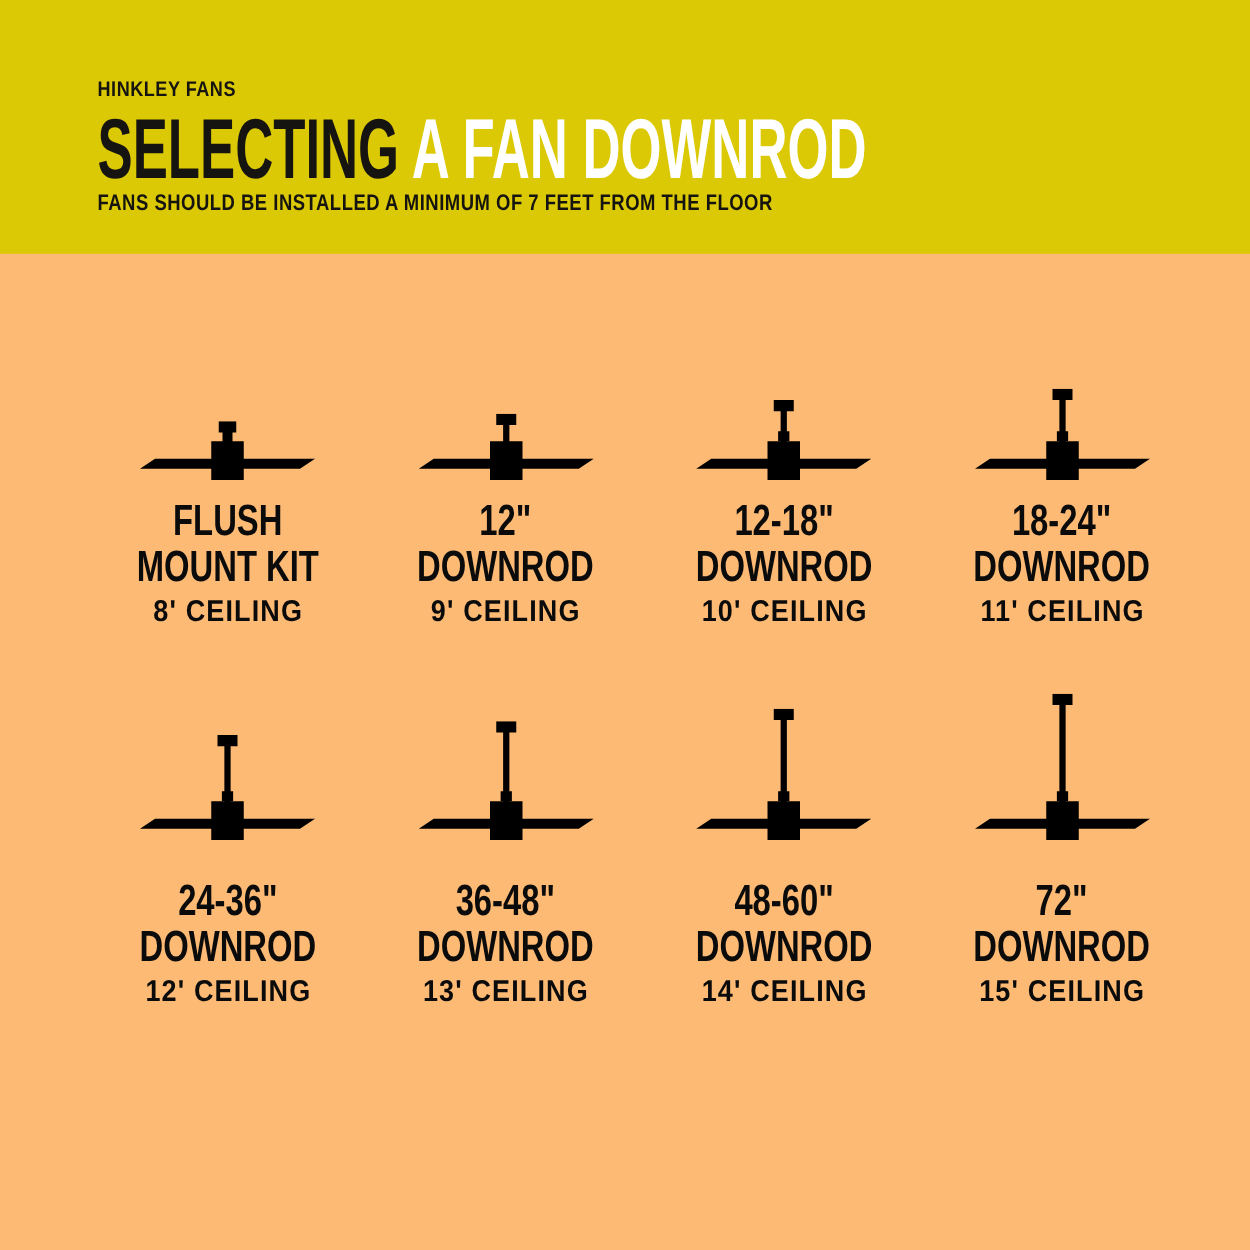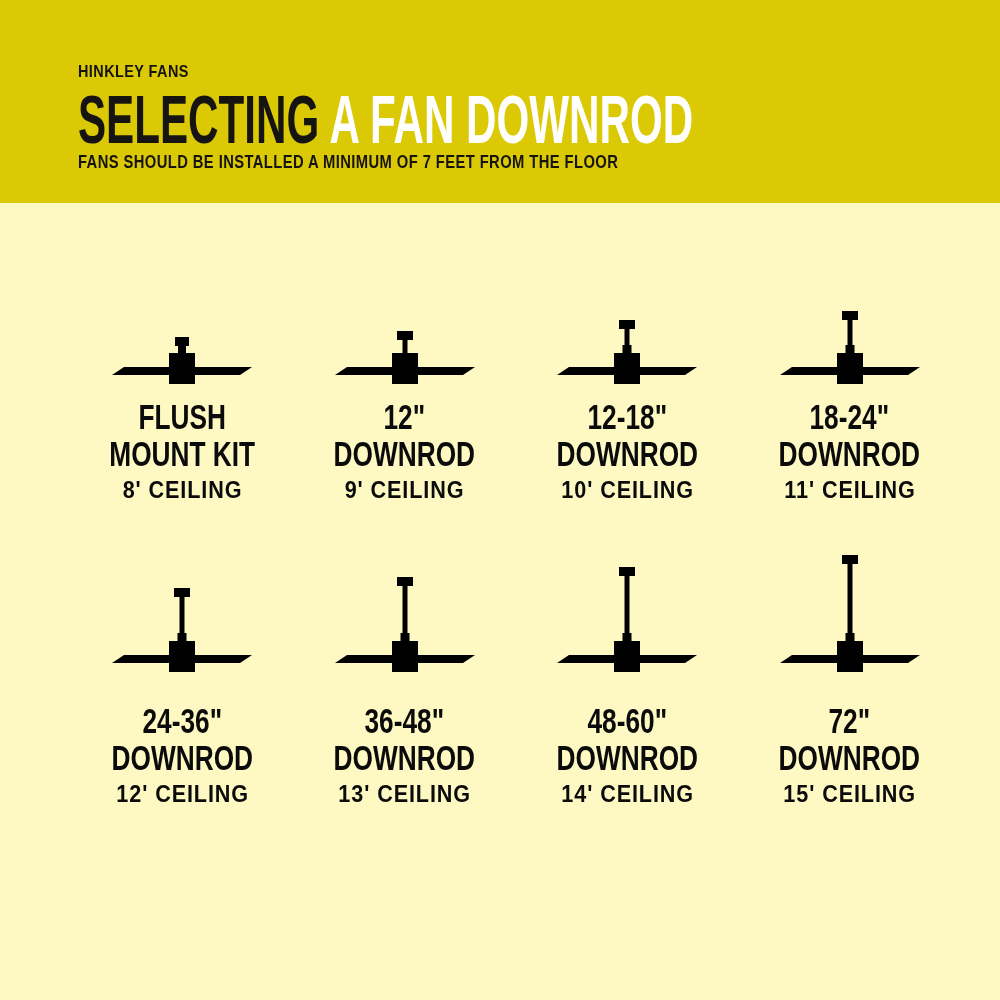--- a/index.html
+++ b/index.html
@@ -5,21 +5,21 @@
 <style>
   html, body { margin: 0; padding: 0; }
   body {
     width: 1000px; height: 1000px;
     background: #ffffff;
     font-family: "Liberation Sans", "DejaVu Sans", sans-serif;
   }
   .poster {
     position: relative;
     width: 1000px; height: 1000px;
-    background: #fef9c3;
+    background: #fdba74;
     overflow: hidden;
   }
   .banner {
     position: absolute; top: 0; left: 0;
     width: 1000px; height: 203px;
     background: var(--banner, #dcc905);
   }
   .brand {
     position: absolute; left: 78px; top: 62px;
     font-size: 17px; font-weight: bold;

